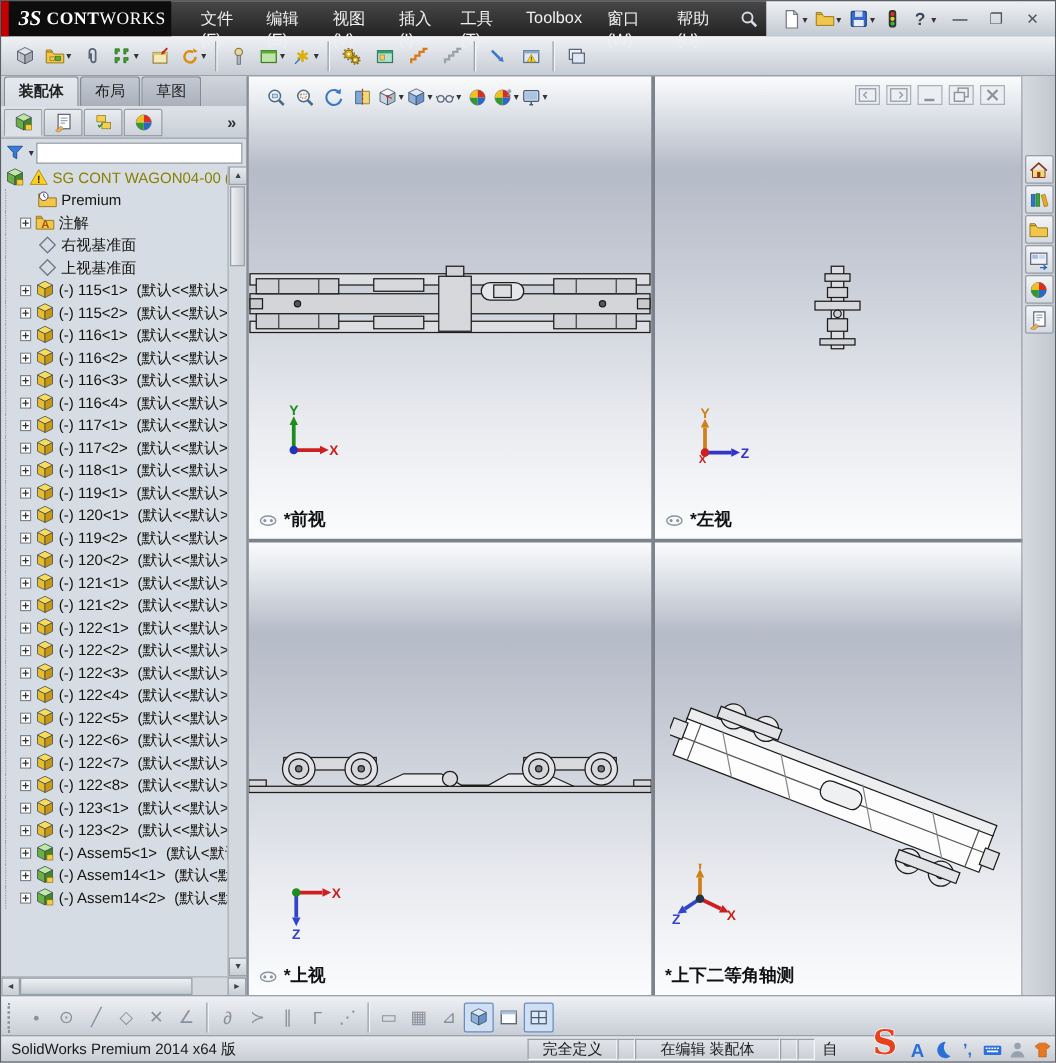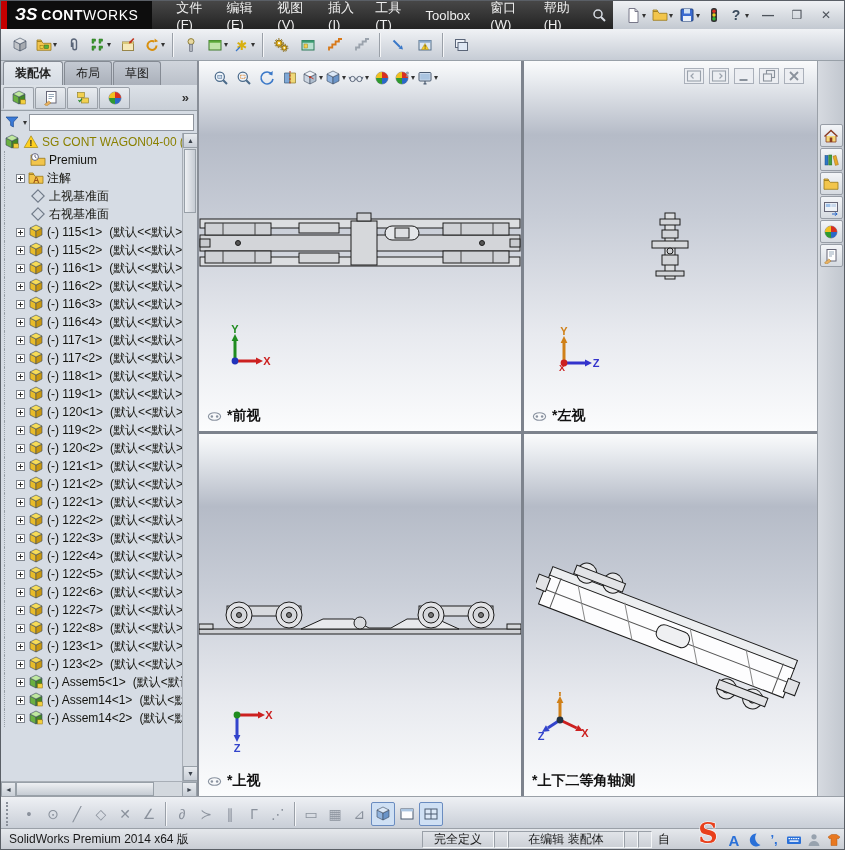--- a/index.html
+++ b/index.html
@@ -2,25 +2,25 @@
 <html><head>
 <meta charset="utf-8">
 <style>
   * { box-sizing:border-box; margin:0; padding:0; }
   html,body { width:845px; height:850px; }
   body { font-family:"Liberation Sans","DejaVu Sans",sans-serif; background:#cfd4da; position:relative; overflow:hidden; }
   #app { position:absolute; inset:0; border:1px solid #5a5f66; background:#cfd4da; }
 
   
   .titlebar { height:28px; display:flex; align-items:stretch; background:linear-gradient(#474747,#232323); color:#fff; }
-  .logo { display:flex; align-items:center; background:#0d0d0d; border-left:6px solid #c40000; padding:0 14px 0 8px; gap:4px; }
+  .logo { display:flex; align-items:center; background:#0d0d0d; border-left:6px solid #c40000; padding:0 4px 0 8px; gap:4px;font-family:Liberation Serif, serif; }
   .logo-prefix { font-style:italic; font-weight:bold; font-size:17px; }
   .logo-bold { font-weight:bold; font-size:14px; letter-spacing:.5px; }
   .logo-light { font-weight:normal; font-size:14px; letter-spacing:.5px; }
-  .menubar { display:flex; align-items:center; margin-left:14px; }
+  .menubar { display:flex; align-items:flex-start; margin-left:14px; }
   .menu-item { padding:5px 10px; font-size:13px; color:#efefef; cursor:default; }
   .tb-search { display:flex; align-items:center; padding:0 6px; }
   .qat { margin-left:auto; display:flex; align-items:center; background:linear-gradient(#eff1f4,#c3c9d1); padding:0 6px 0 10px; gap:2px; }
   .qat-btn { display:flex; align-items:center; padding:2px 2px; }
   .caret { font-size:8px; color:#333; margin-left:1px; }
   .winbtn { width:24px; height:18px; display:flex; align-items:center; justify-content:center; color:#4e545c; font-size:12px; font-weight:bold; margin-left:3px; }
 
   
   .toolbar2 { height:32px; background:linear-gradient(#f0f2f5,#c6ccd5); border-bottom:1px solid #98a0a8; display:flex; align-items:center; padding-left:5px; }
   .tb-icon { width:27px; height:27px; display:flex; align-items:center; justify-content:center; }
@@ -434,32 +434,32 @@
               <span style="margin-left:4px;"></span>
             </div>
             <div class="trow">
               <span class="tindent"></span>
               <span class="tsp"></span>
               <span class="ticon">
                 <svg viewBox="0 0 16 16" width="16" height="16">
                   <path d="M8 1.8 14.2 8 8 14.2 1.8 8z" fill="none" stroke="#707a88" stroke-width="1.1"></path>
                 </svg>
               </span>
+              <span>右视基准面</span>
+              <span style="margin-left:4px;"></span>
+            </div>
+            <div class="trow">
+              <span class="tindent"></span>
+              <span class="tsp"></span>
+              <span class="ticon">
+                <svg viewBox="0 0 16 16" width="16" height="16">
+                  <path d="M8 1.8 14.2 8 8 14.2 1.8 8z" fill="none" stroke="#707a88" stroke-width="1.1"></path>
+                </svg>
+              </span>
               <span>上视基准面</span>
-              <span style="margin-left:4px;"></span>
-            </div>
-            <div class="trow">
-              <span class="tindent"></span>
-              <span class="tsp"></span>
-              <span class="ticon">
-                <svg viewBox="0 0 16 16" width="16" height="16">
-                  <path d="M8 1.8 14.2 8 8 14.2 1.8 8z" fill="none" stroke="#707a88" stroke-width="1.1"></path>
-                </svg>
-              </span>
-              <span>右视基准面</span>
               <span style="margin-left:4px;"></span>
             </div>
             <div class="trow">
               <span class="tindent"></span>
               <span class="texp"></span>
               <span class="ticon">
                 <svg viewBox="0 0 16 16" width="16" height="16">
                   <g stroke="#39465a" stroke-width=".6" stroke-linejoin="round">
                     <path d="M2 4 8 7 8 14 2 11Z" fill="#e8bc2a"></path>
                     <path d="M14 4 8 7 8 14 14 11Z" fill="#c89812"></path>

